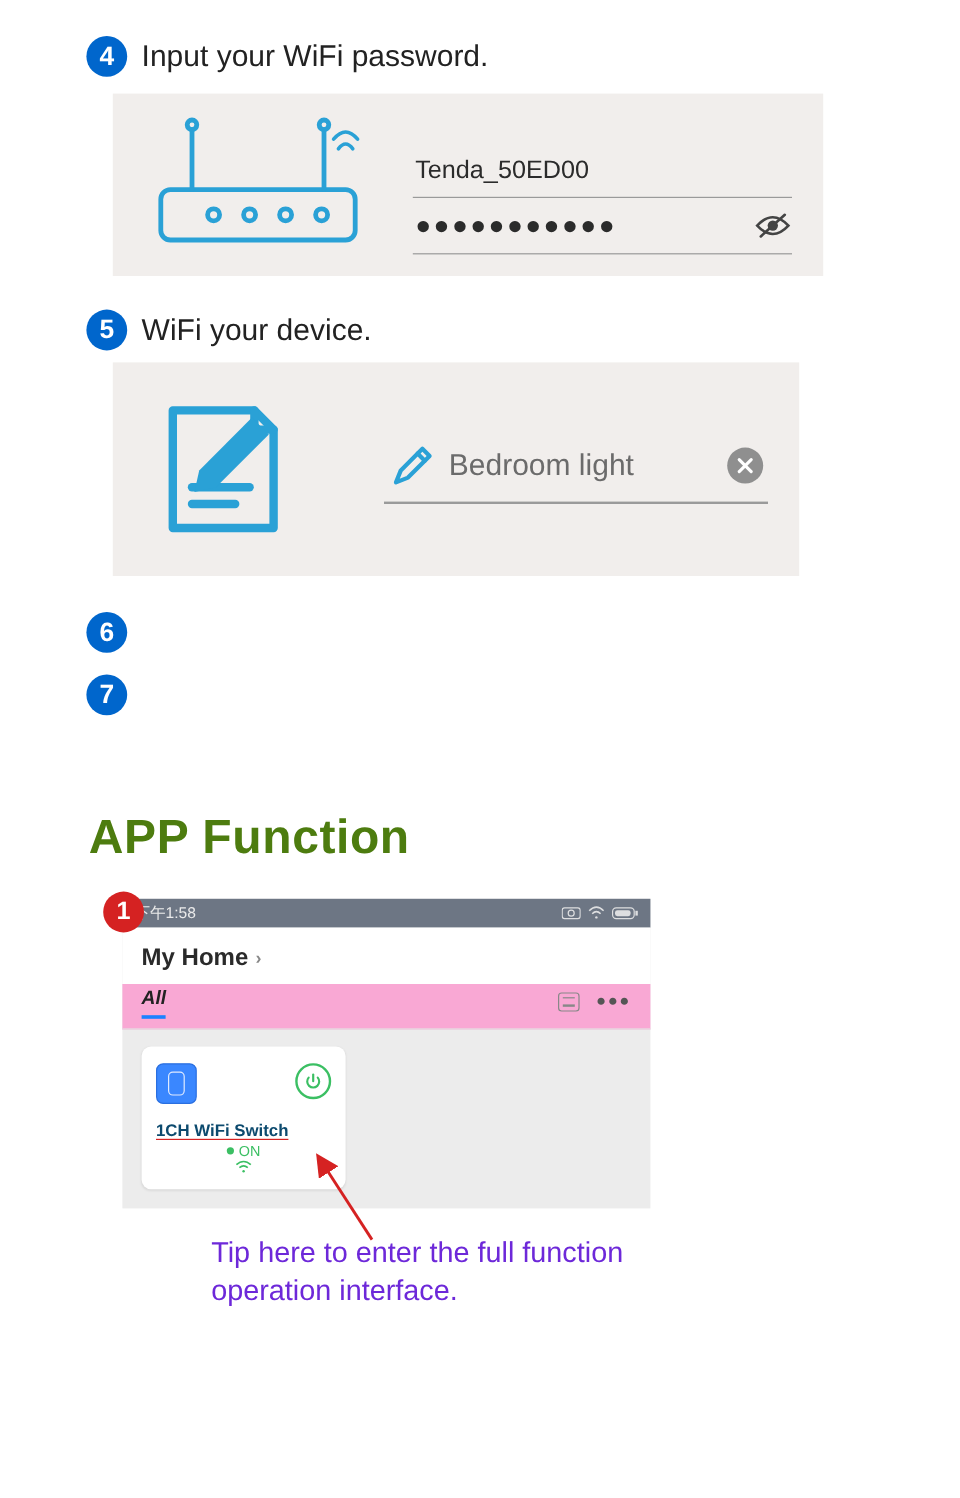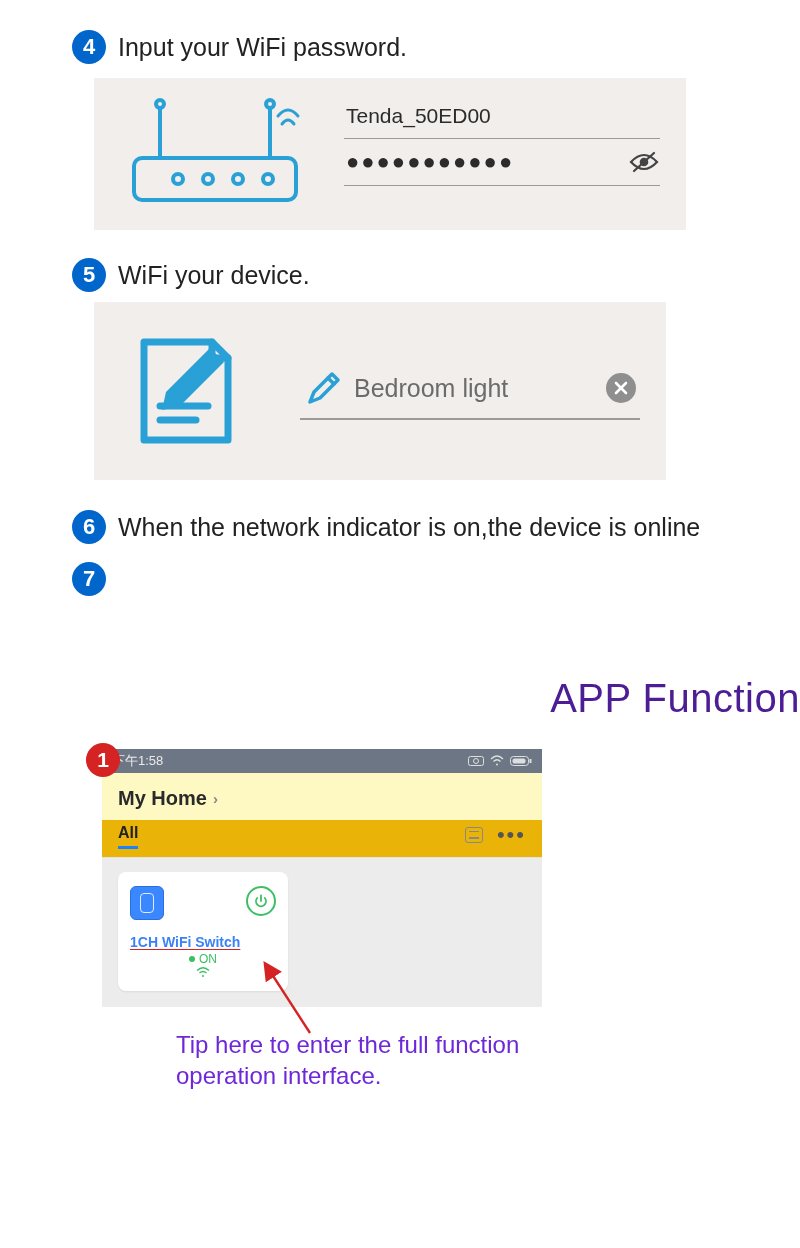--- a/index.html
+++ b/index.html
@@ -16,62 +16,61 @@
     font-weight: 700; font-size: 22px;
   }
   .step-text { font-size: 25px; line-height: 1.28; color: #222; padding-top: 1px; }
 
   
   .panel {
     background: #f1eeec;
     margin: 14px 0 28px 94px;
     width: 592px;
     padding: 16px 26px 18px 26px;
-    display: flex; align-items: flex-start; gap: 34px;
+    display: flex; align-items: flex-end; gap: 34px;
   }
   .router-svg { flex: 0 0 auto; }
   .fields { flex: 1 1 auto; }
   .field-line {
     border-bottom: 1.5px solid #9a9a9a;
     padding: 10px 0 10px 2px;
     display: flex; align-items: center; justify-content: space-between;
     font-size: 21px; color: #2b2b2b;
   }
   .field-line.pwd span { letter-spacing: 2px; font-size: 22px; }
   .eye-off { width: 32px; height: 24px; flex: 0 0 auto; }
 
   
   .name-panel {
     background: #f1eeec;
     margin: 3px 0 30px 94px;
     width: 572px;
     padding: 24px 26px;
-    display: flex; align-items: center; gap: 50px;
+    display: flex; align-items: center; gap: 70px;
   }
   .name-input-wrap {
     display: flex; align-items: center; gap: 10px;
     border-bottom: 2px solid #9a9a9a;
     padding: 6px 4px 10px 4px;
     flex: 1 1 auto;
   }
   .name-input-text { font-size: 25px; color: #6b6b6b; flex: 1; }
   .clear-circle {
     width: 30px; height: 30px; border-radius: 50%;
     background: #8f8f8f; display: flex; align-items: center; justify-content: center;
   }
   .clear-circle svg { display: block; }
 
   
   .section-heading {
-    color: #4c1d95;
-    font-weight: 400;
+    color: #4d7c0f;
+    font-weight: 700;
     font-size: 40px;
     margin: 80px 0 28px 74px;
     letter-spacing: 0.5px;
-    text-align: right;
   }
 
   
   .appfn-wrap { position: relative; margin-left: 90px; width: 500px; }
   .appfn-badge {
     position: absolute; left: -4px; top: -6px;
     width: 34px; height: 34px; border-radius: 50%;
     background: #d52222; color: #fff;
     display: flex; align-items: center; justify-content: center;
     font-weight: 700; font-size: 21px; z-index: 5;
@@ -81,29 +80,30 @@
     margin-left: 12px;
   }
   .statusbar {
     background: #6d7684; color: #eaeaea;
     height: 24px; display: flex; align-items: center; justify-content: space-between;
     padding: 0 10px; font-size: 13px;
   }
   .statusbar .sb-right { display: flex; align-items: center; gap: 6px; }
   .sb-ico { opacity: .9; }
   .home-title {
-    background: #fef9c3; padding: 14px 16px 10px 16px;
+    background: #ffffff; padding: 14px 16px 10px 16px;
     font-weight: 700; font-size: 20px; color: #2a2a2a;
     display: flex; align-items: center; gap: 6px; text-align: right;
   }
   .home-title .chev { color: #888; font-size: 15px; }
   .tabs-row {
-    background: #eab308; padding: 0 16px 8px 16px;
+    background: #f9a8d4; padding: 0 16px 8px 16px;
     display: flex; align-items: center; justify-content: space-between;
     border-bottom: 1px solid #e3e3e3;
+    font-style: italic;
   }
   .tab-all { font-weight: 700; color: #222; padding: 4px 0; border-bottom: 3px solid #1b82ff; font-size: 16px; }
   .tabs-right { display: flex; align-items: center; gap: 14px; color: #666; }
   .list-ico { width: 18px; height: 16px; border: 1.5px solid #888; border-radius: 3px; display:inline-block; position:relative;}
   .list-ico::before { content:""; position:absolute; left:3px; right:3px; top:3px; height:1.5px; background:#888;}
   .list-ico::after  { content:""; position:absolute; left:3px; right:3px; bottom:3px; height:1.5px; background:#888;}
   .dots { font-size: 22px; letter-spacing: 2px; color:#555; line-height: 10px; }
   .card-area { padding: 14px 16px 4px 16px; }
   .device-card {
     width: 170px; background: #fff; border-radius: 8px;
@@ -114,21 +114,21 @@
   .dev-ico {
     width: 34px; height: 34px; border-radius: 6px;
     background: #3a87ff; border: 1px solid #2a6fe0;
     display:flex; align-items:center; justify-content:center;
   }
   .dev-ico-inner { width: 14px; height: 20px; border: 1.5px solid #dfeaff; border-radius: 4px; }
   .power-ico {
     width: 30px; height: 30px; border-radius: 50%;
     border: 2px solid #3bbf63; display:flex; align-items:center; justify-content:center;
   }
-  .dev-name { font-size: 14px; font-weight: 600; color: #3b82f6; margin-top: 14px; text-decoration: underline; text-decoration-color: #d52222; text-decoration-thickness: 1px; text-underline-offset: 2px; }
+  .dev-name { font-size: 14px; font-weight: 600; color: #0c4a6e; margin-top: 14px; text-decoration: underline; text-decoration-color: #d52222; text-decoration-thickness: 1px; text-underline-offset: 2px; }
   .dev-status { display:flex; align-items:center; justify-content:space-between; color:#3bbf63; font-size: 12px; margin-top: 2px; flex-direction: column; }
   .dev-status .left { display:flex; align-items:center; gap:4px; }
   .dot { width:6px; height:6px; border-radius:50%; background:#3bbf63; }
   .wifi-sm { color:#3bbf63; font-size: 13px; }
   .arrow-note { position: relative; margin: 4px 0 0 40px; }
   .arrow-svg { position: absolute; left: 128px; top: -54px; }
   .tip-text { font-size: 24px; color: #6d28d9; margin: 22px 0 0 86px; line-height: 1.3; }
 </style>
 </head>
 <body>
@@ -202,21 +202,20 @@
             <line x1="3" y1="3" x2="13" y2="13"></line>
               <line x1="13" y1="3" x2="3" y2="13"></line>
           </g>
         </svg>
       </div>
     </div>
   </div>
 
   <div class="step-row">
     <div class="badge-num">6</div>
-    <div class="step-text">When the network indicator is on,the device is online</div>
   </div>
 
   <div class="step-row" style="margin-top:18px;">
     <div class="badge-num">7</div>
   </div>
 
   <div class="section-heading">APP Function</div>
 
   <div class="appfn-wrap">
     <div class="appfn-badge">1</div>

